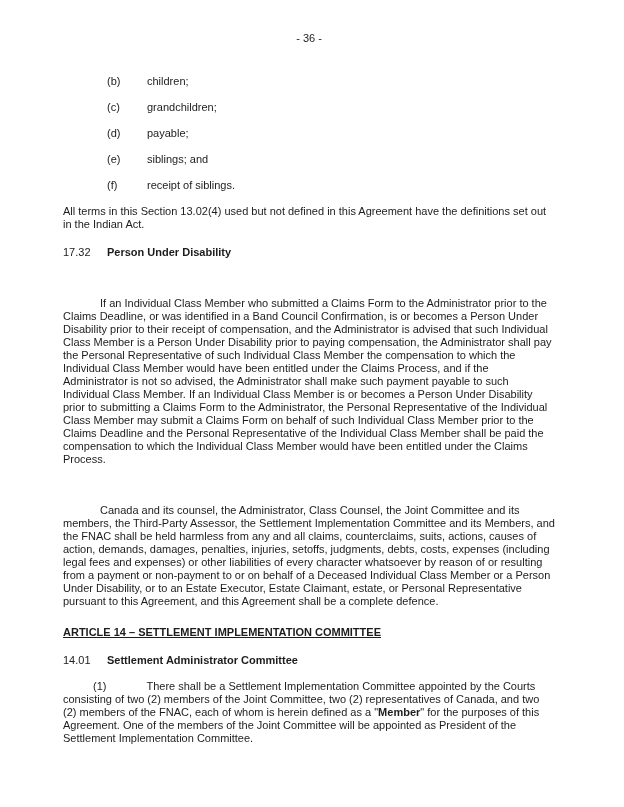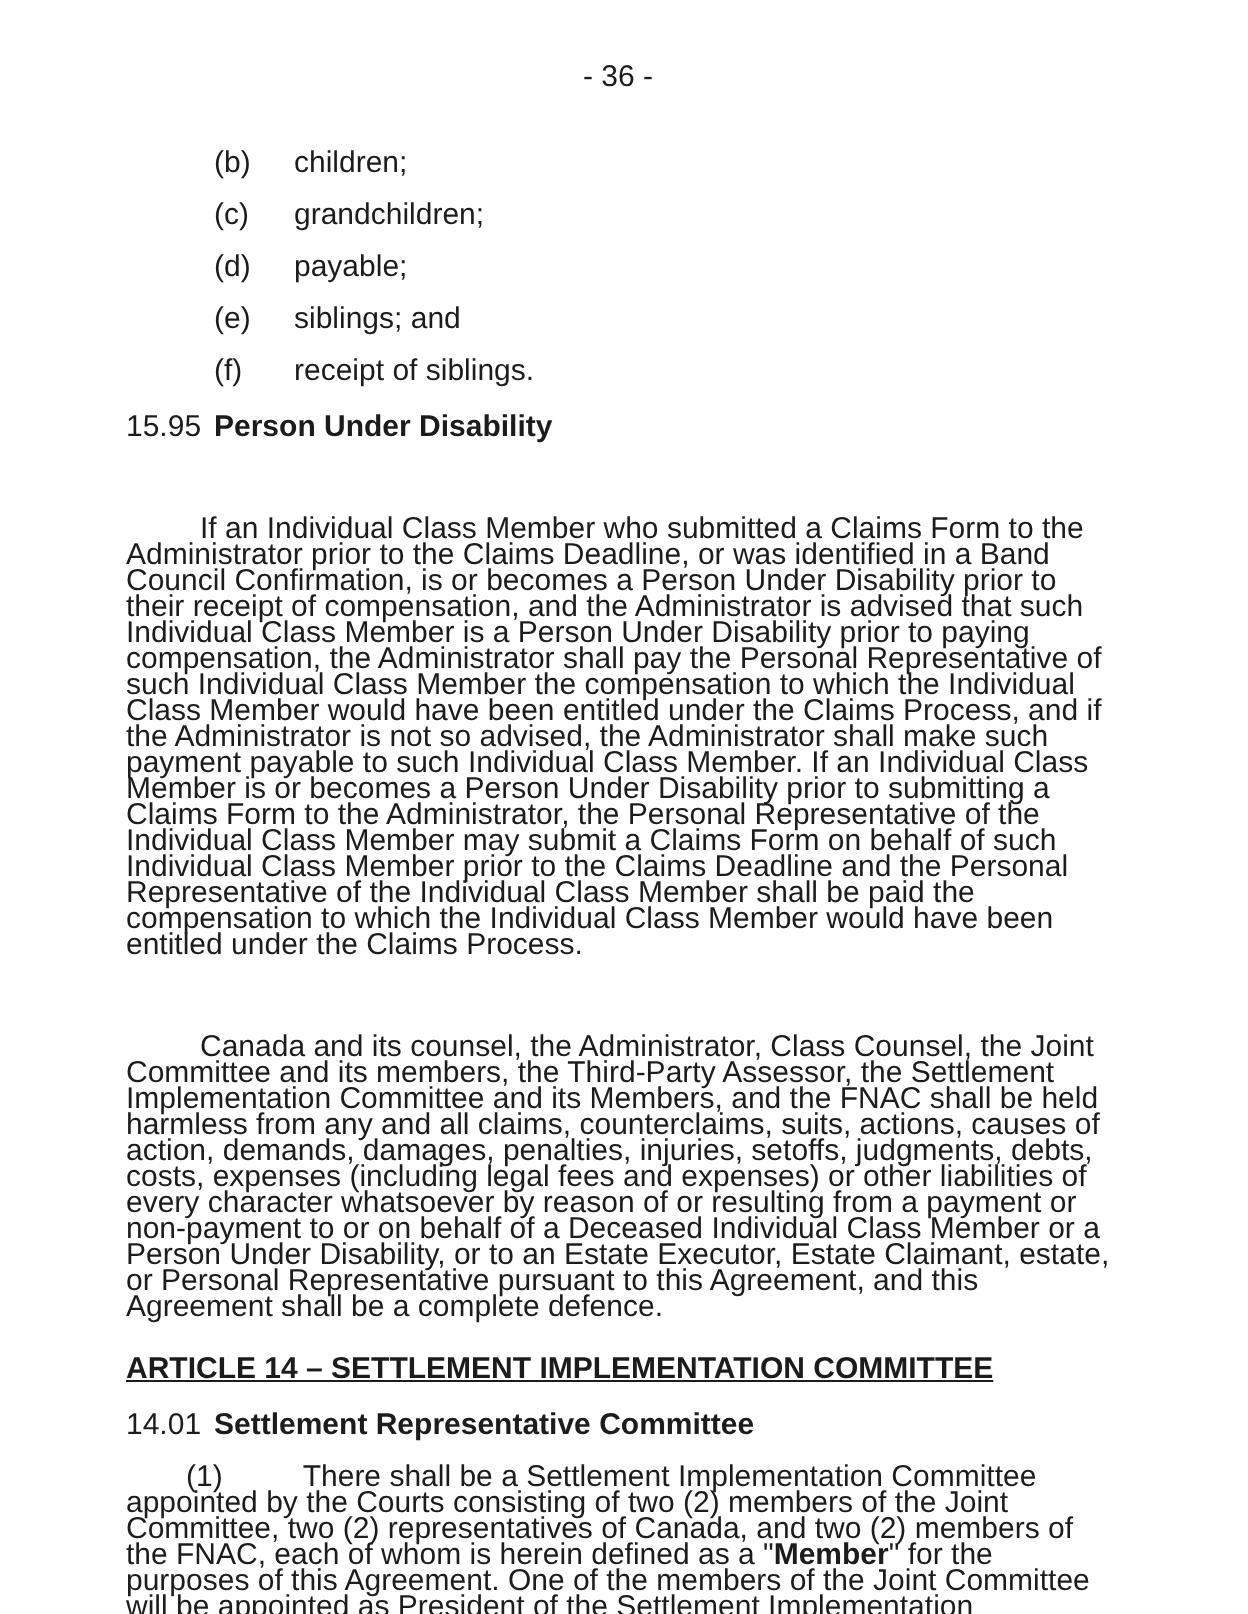--- a/index.html
+++ b/index.html
@@ -7,21 +7,21 @@
     padding: 0;
     background: #ffffff;
   }
   .page {
     position: relative;
     width: 624px;
     height: 807px;
     background: #ffffff;
     color: #1c1c1c;
     font-family: "Liberation Sans", "DejaVu Sans", sans-serif;
-    font-size: 15px;
+    font-size: 11px;
     line-height: 13px;
     box-sizing: border-box;
     padding: 32px 69px 0 63px;
     overflow: hidden;
   }
   .content {
     width: 492px;
   }
   .page-number {
     text-align: center;
@@ -106,36 +106,37 @@
       <div class="list-item">
         <span class="label">(e)</span>
         <span class="text">siblings; and</span>
       </div>
       <div class="list-item">
         <span class="label">(f)</span>
         <span class="text">receipt of siblings.</span>
       </div>
     </div>
 
+    <p class="para">All terms in this Section 13.02(4) used but not defined in this Agreement have the definitions set out in the Indian Act.</p>
 
     <div class="section-heading">
-      <span class="sec-num">15.95</span>
+      <span class="sec-num">17.32</span>
       <span class="sec-title">Person Under Disability</span>
     </div>
 
     <p class="para indent">If an Individual Class Member who submitted a Claims Form to the Administrator prior to the Claims Deadline, or was identified in a Band Council Confirmation, is or becomes a Person Under Disability prior to their receipt of compensation, and the Administrator is advised that such Individual Class Member is a Person Under Disability prior to paying compensation, the Administrator shall pay the Personal Representative of such Individual Class Member the compensation to which the Individual Class Member would have been entitled under the Claims Process, and if the Administrator is not so advised, the Administrator shall make such payment payable to such Individual Class Member. If an Individual Class Member is or becomes a Person Under Disability prior to submitting a Claims Form to the Administrator, the Personal Representative of the Individual Class Member may submit a Claims Form on behalf of such Individual Class Member prior to the Claims Deadline and the Personal Representative of the Individual Class Member shall be paid the compensation to which the Individual Class Member would have been entitled under the Claims Process.</p>
 
 
     <p class="para indent">Canada and its counsel, the Administrator, Class Counsel, the Joint Committee and its members, the Third-Party Assessor, the Settlement Implementation Committee and its Members, and the FNAC shall be held harmless from any and all claims, counterclaims, suits, actions, causes of action, demands, damages, penalties, injuries, setoffs, judgments, debts, costs, expenses (including legal fees and expenses) or other liabilities of every character whatsoever by reason of or resulting from a payment or non-payment to or on behalf of a Deceased Individual Class Member or a Person Under Disability, or to an Estate Executor, Estate Claimant, estate, or Personal Representative pursuant to this Agreement, and this Agreement shall be a complete defence.</p>
 
     <div class="article-heading">
       <span>ARTICLE 14 – SETTLEMENT IMPLEMENTATION COMMITTEE</span>
     </div>
 
     <div class="section-heading">
       <span class="sec-num">14.01</span>
-      <span class="sec-title">Settlement Representative Committee</span>
+      <span class="sec-title">Settlement Administrator Committee</span>
     </div>
 
     <p class="numbered-para"><span>(1)</span><span class="tab-spacer"></span><span>There shall be a Settlement Implementation Committee appointed by the Courts consisting of two (2) members of the Joint Committee, two (2) representatives of Canada, and two (2) members of the FNAC, each of whom is herein defined as a "</span><b class="defined-term">Member</b><span>" for the purposes of this Agreement.  One of the members of the Joint Committee will be appointed as President of the Settlement Implementation Committee.</span></p>
 
   </div>
 </div>
 
 </body></html>

